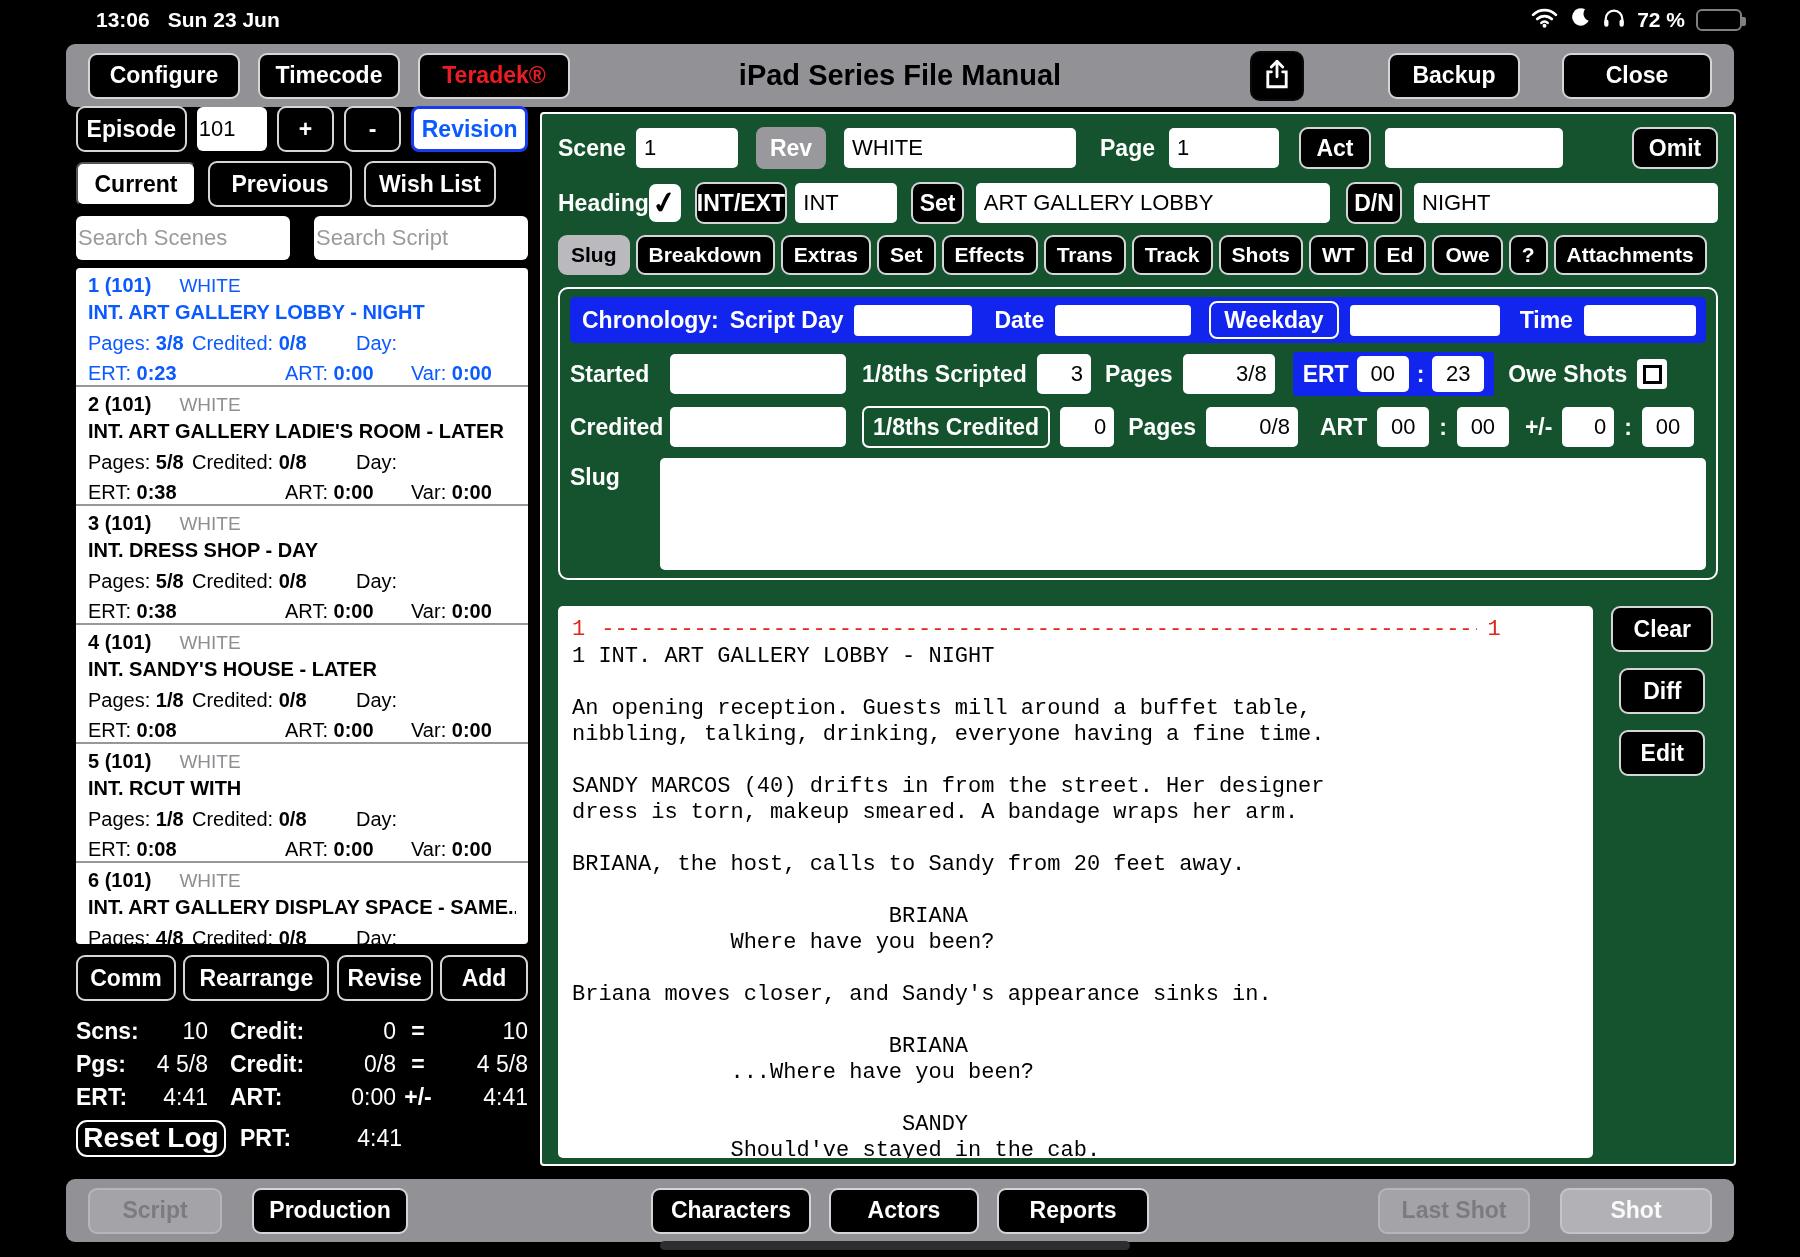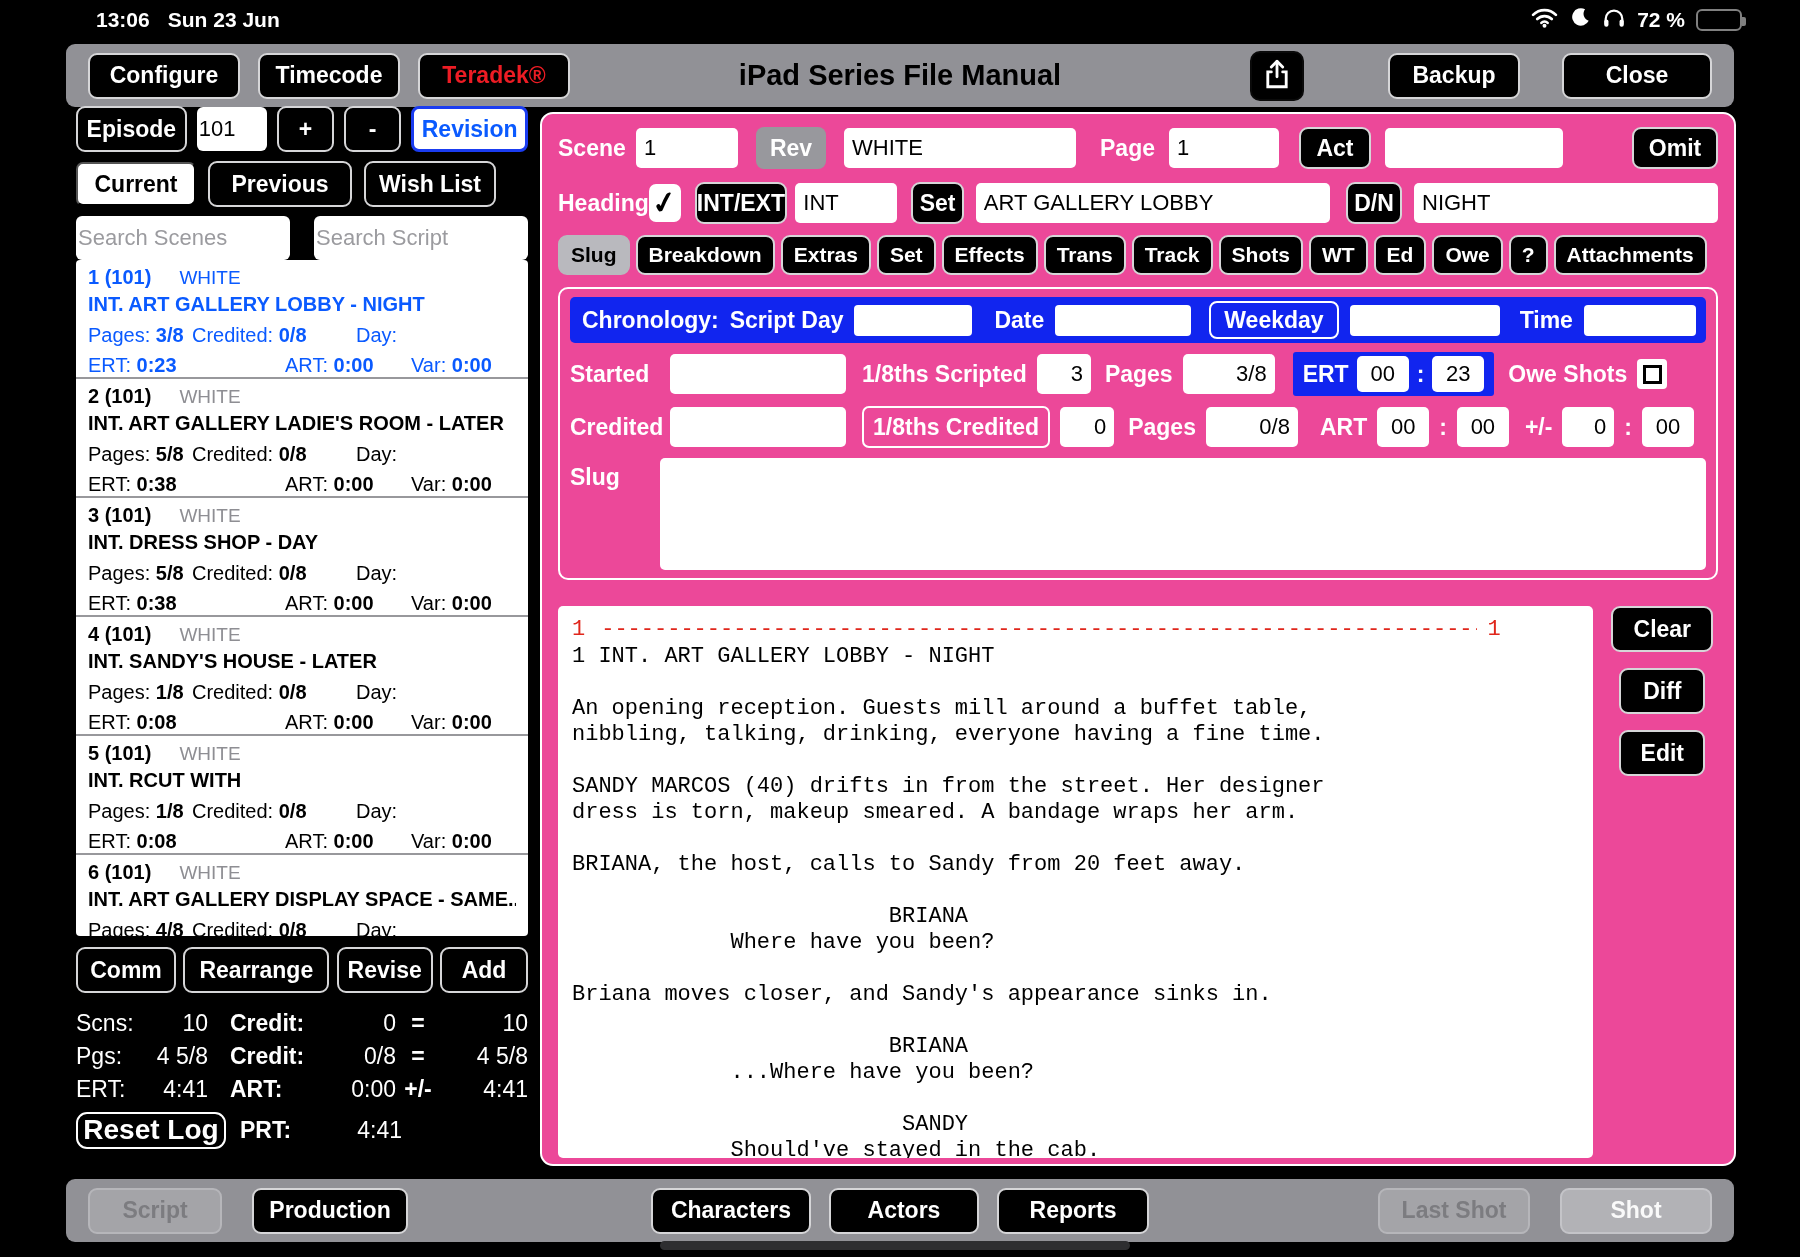--- a/index.html
+++ b/index.html
@@ -29,46 +29,46 @@
   
   .left-panel{position:absolute;left:76px;top:106px;width:452px}
   .row{display:flex;align-items:center}
   .gap10>*+*{margin-left:10px}
   .gap12>*+*{margin-left:12px}
   .wbox{background:#fff;color:#000;border:none;border-radius:6px;font-size:22px;padding:0 2px;height:44px;font-family:"Liberation Sans",sans-serif}
   .wbox::placeholder{color:#9b9b9f}
   .revision-btn{background:#fff;color:#0a5aff;border:3px solid #1a3cf0;border-radius:8px;font-weight:700;font-size:23px;height:46px;display:inline-flex;align-items:center;justify-content:center}
   .tab-current{background:#fff;color:#000;border-radius:7px;font-weight:700;font-size:23px;height:44px;display:inline-flex;align-items:center;justify-content:center}
 
-  .scene-list{margin-top:0;background:#fff;border-radius:4px;height:676px;overflow:hidden}
+  .scene-list{margin-top:8px;background:#fff;border-radius:4px;height:676px;overflow:hidden}
   .scene-card{padding:6px 12px 0 12px;height:119px;border-bottom:2px solid #98989c;font-size:20px;color:#000}
   .scene-card:last-child{border-bottom:none}
   .sc-row1{display:flex;align-items:baseline;height:25px}
   .sc-num{font-weight:700}
   .sc-color{margin-left:28px;color:#8e8e93;font-size:19px}
   .sc-slug{font-weight:700;margin-top:2px;height:26px;white-space:nowrap;overflow:hidden}
   .sc-row3,.sc-row4{display:flex;margin-top:5px;height:25px}
   .sc-row3 .cell1{width:104px}
   .sc-row3 .cell2{width:164px}
   .sc-row4 .cell1{width:197px}
   .sc-row4 .cell2{width:126px}
   .scene-card .v{font-weight:700}
   .scene-card.sel,.scene-card.sel *{color:#0a5aff}
 
   .stat-row{display:flex;align-items:center;color:#fff;font-size:23px;height:33px}
-  .stat-row .c1{width:72px;font-weight:400}
+  .stat-row .c1{width:72px;font-weight:700}
   .stat-row .c2{width:60px;text-align:right}
   .stat-row .c3{width:84px;font-weight:700;margin-left:22px}
   .stat-row .c4{width:82px;text-align:right}
   .stat-row .c5{width:44px;text-align:center;font-weight:700}
   .stat-row .c6{width:88px;text-align:right;margin-left:auto}
   .resetlog{width:150px;height:37px;border:2px solid #fff;border-radius:11px;background:#000;color:#fff;font-size:28px;font-weight:700;display:inline-flex;align-items:center;justify-content:center}
 
   
-  .right-panel{position:absolute;left:540px;top:112px;width:1196px;height:1054px;border:2px solid #fff;border-radius:13px;background:#ec4899;padding:12px 16px}
+  .right-panel{position:absolute;left:540px;top:112px;width:1196px;height:1054px;border:2px solid #fff;border-radius:4px;background:#14532d;padding:12px 16px}
   .rp-label{color:#fff;font-weight:700;font-size:23px;white-space:nowrap}
   .inp{background:#fff;color:#000;border:none;border-radius:5px;height:40px;font-size:22px;padding:0 8px;font-family:"Liberation Sans",sans-serif}
   .inp.num{text-align:right}
   .inp.ctr{text-align:center}
   .rev-btn{background:#98989d;color:#fff;border:none;border-radius:8px;font-weight:700;font-size:23px;height:42px;display:inline-flex;align-items:center;justify-content:center}
   .check{width:38px;height:38px;background:#fff;border-radius:7px;display:flex;align-items:center;justify-content:center;color:#000;font-size:30px;font-weight:700}
   .check span{transform:rotate(-10deg) translateY(-1px)}
 
   .tabs{display:flex;margin-top:10px}
   .tabs>*+*{margin-left:6px}

